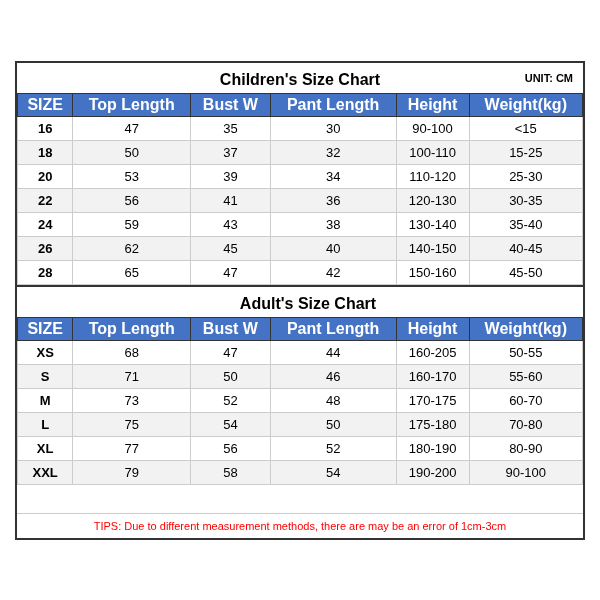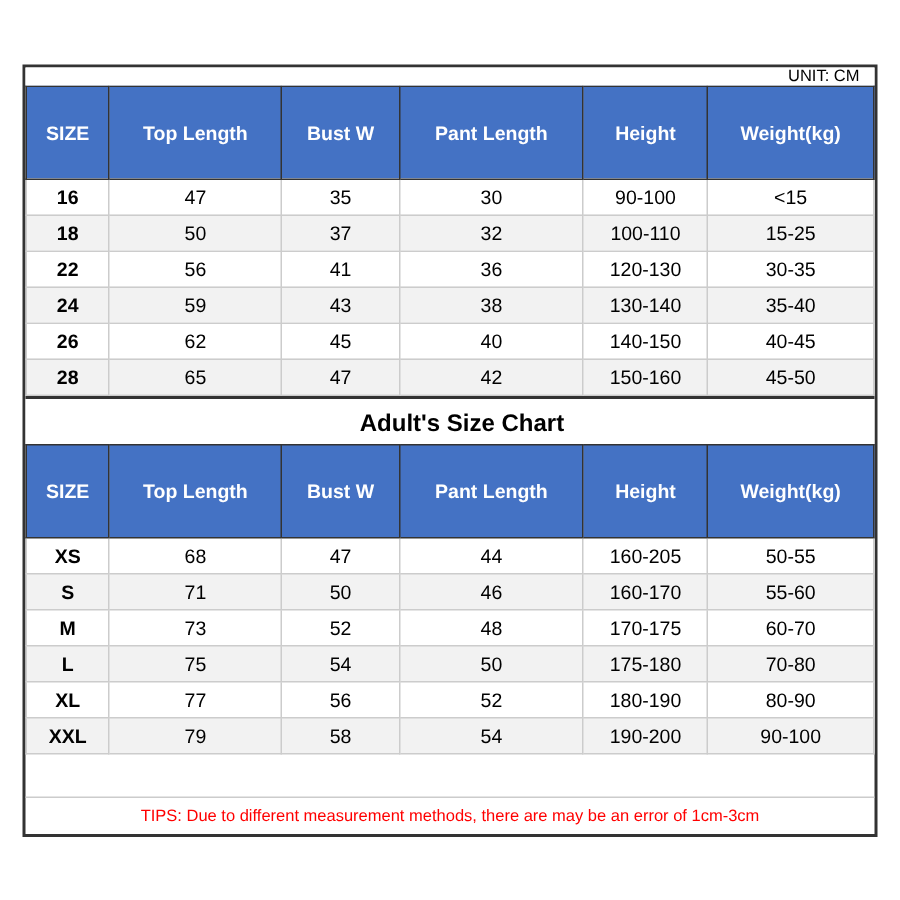--- a/index.html
+++ b/index.html
@@ -25,34 +25,34 @@
       padding: 8px 0 4px 0;
       position: relative;
       background: #fff;
     }
     .unit-label {
       position: absolute;
       right: 10px;
       top: 50%;
       transform: translateY(-50%);
       font-size: 11px;
-      font-weight: normal;
+      font-weight: bold;
     }
     table {
       width: 100%;
       border-collapse: collapse;
     }
     th {
       background: #4472c4;
       color: #fff;
       font-weight: bold;
       text-align: center;
-      padding: 23px 4px;
+      padding: 2px 4px;
       border: 1px solid #333;
-      font-size: 13px;
+      font-size: 16px;
     }
     td {
       text-align: center;
       padding: 4px 4px;
       border: 1px solid #ccc;
       font-size: 13px;
     }
     tr:nth-child(even) td {
       background: #f2f2f2;
     }
@@ -81,20 +81,21 @@
     .outer-border {
       border: 2px solid #333;
     }
   </style>
 </head>
 <body>
 
 <div class="container outer-border">
 
   <div class="section-title">
+    <span>Children's Size Chart</span>
     <span class="unit-label">UNIT: CM</span>
   </div>
 
   <table>
     <thead>
       <tr>
         <th>SIZE</th>
         <th>Top Length</th>
         <th>Bust W</th>
         <th>Pant Length</th>
@@ -113,20 +114,28 @@
         </tr>
         <tr>
           <td>18</td>
           <td>50</td>
           <td>37</td>
           <td>32</td>
           <td>100-110</td>
           <td>15-25</td>
         </tr>
         <tr>
+          <td>20</td>
+          <td>53</td>
+          <td>39</td>
+          <td>34</td>
+          <td>110-120</td>
+          <td>25-30</td>
+        </tr>
+        <tr>
           <td>22</td>
           <td>56</td>
           <td>41</td>
           <td>36</td>
           <td>120-130</td>
           <td>30-35</td>
         </tr>
         <tr>
           <td>24</td>
           <td>59</td>

